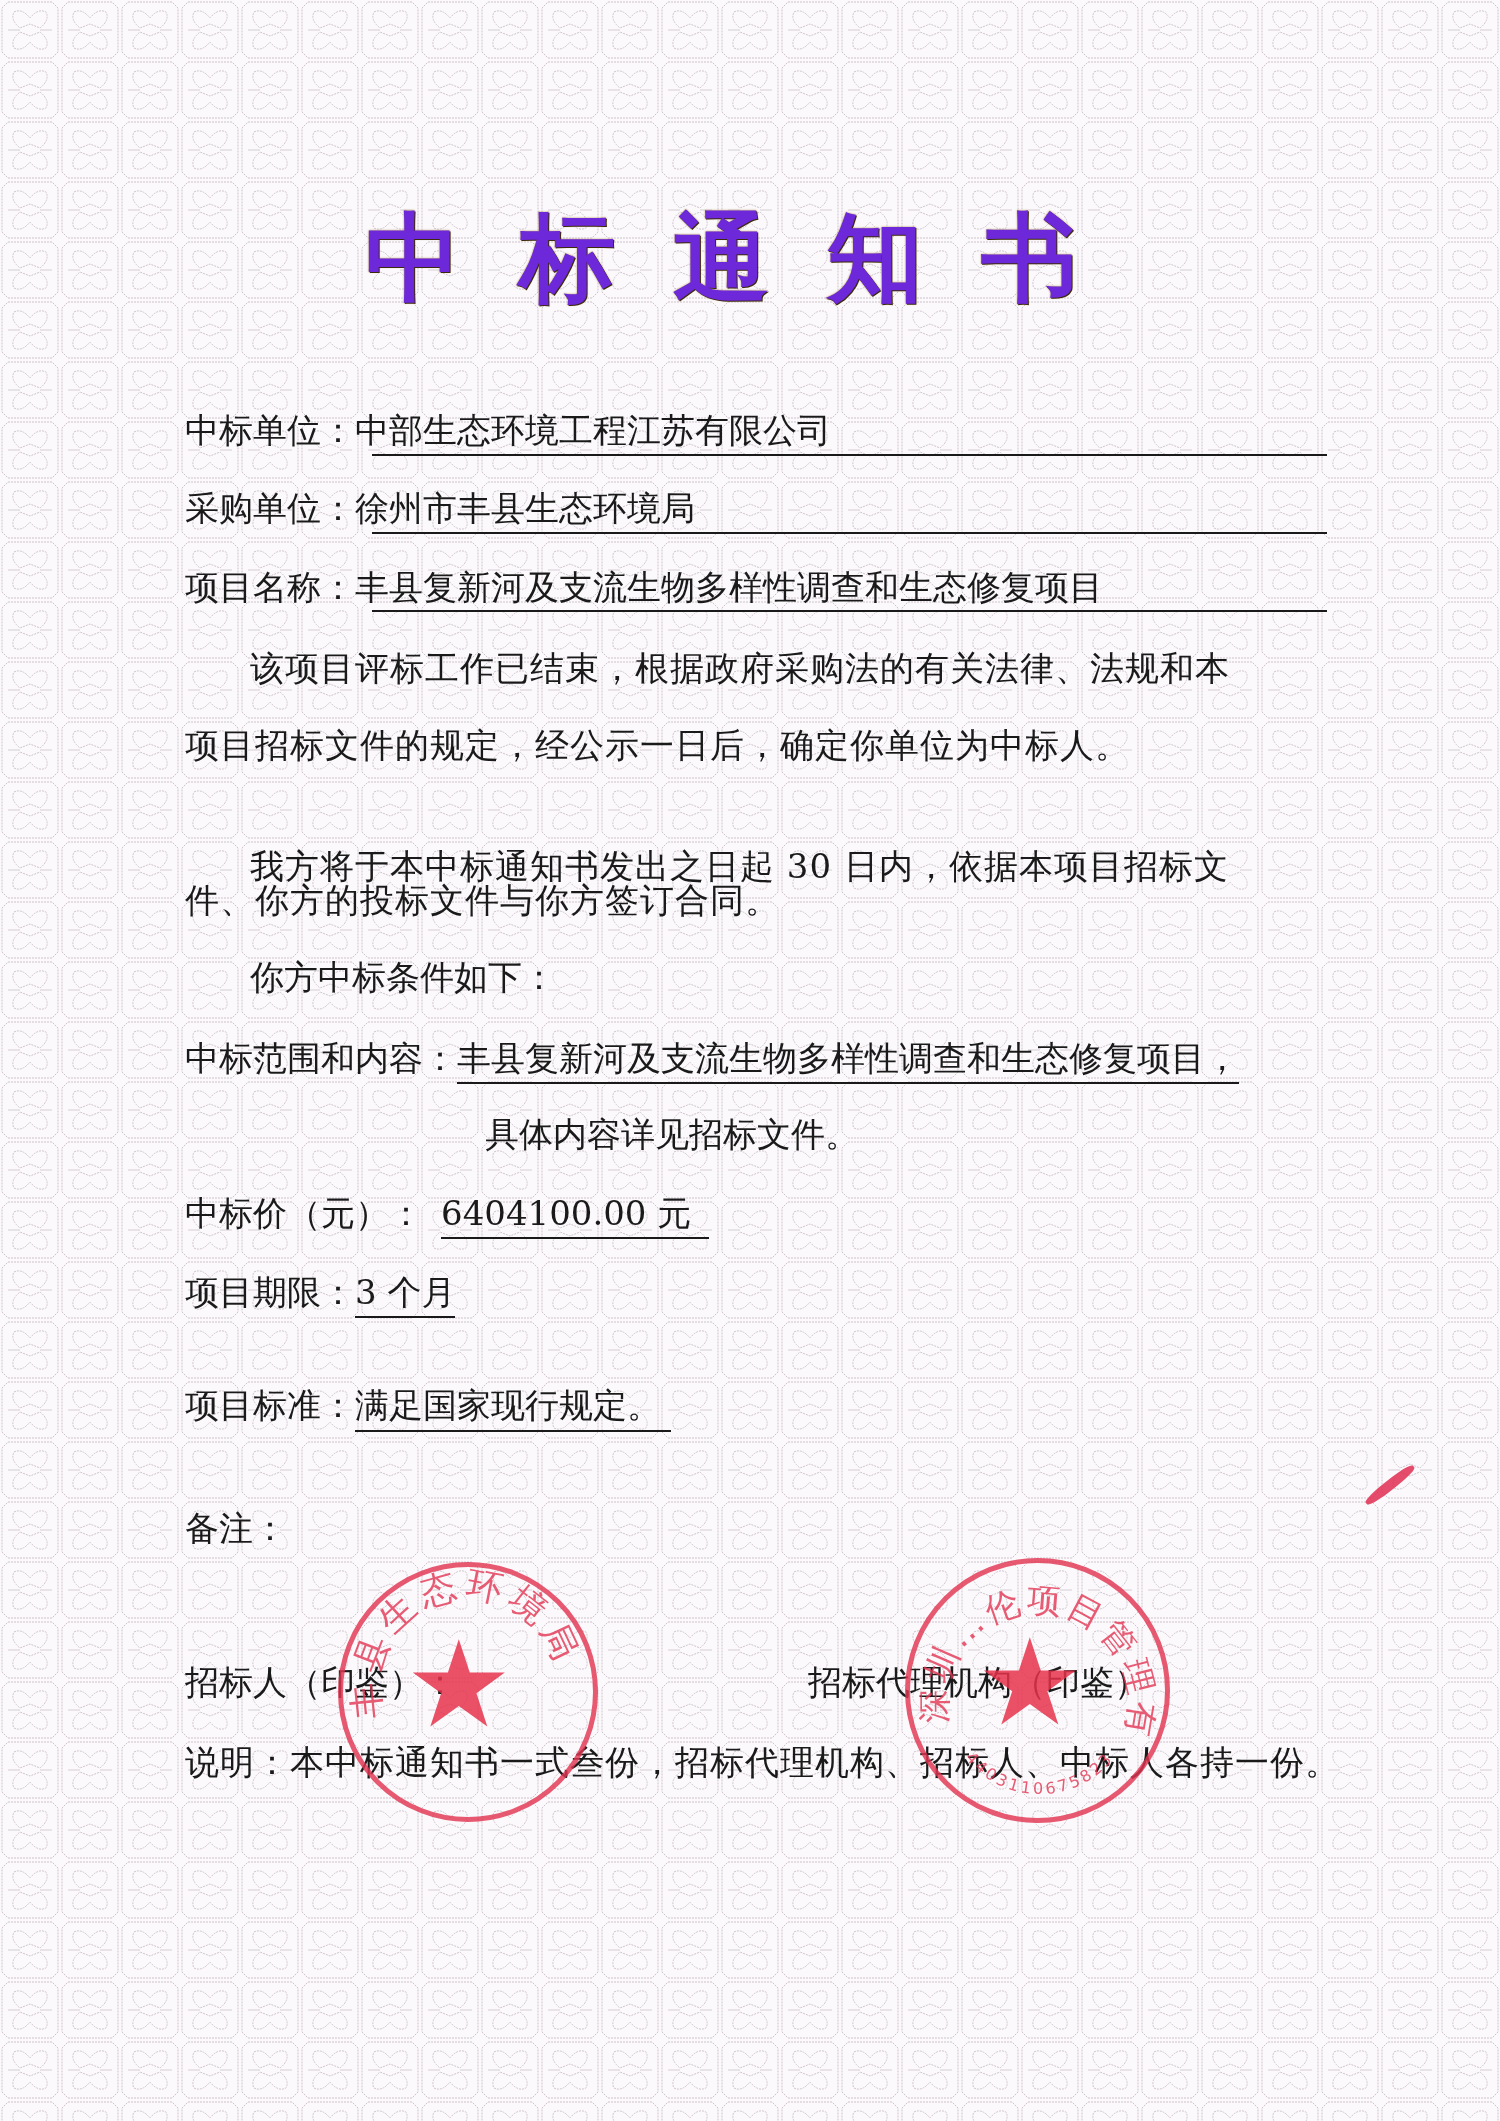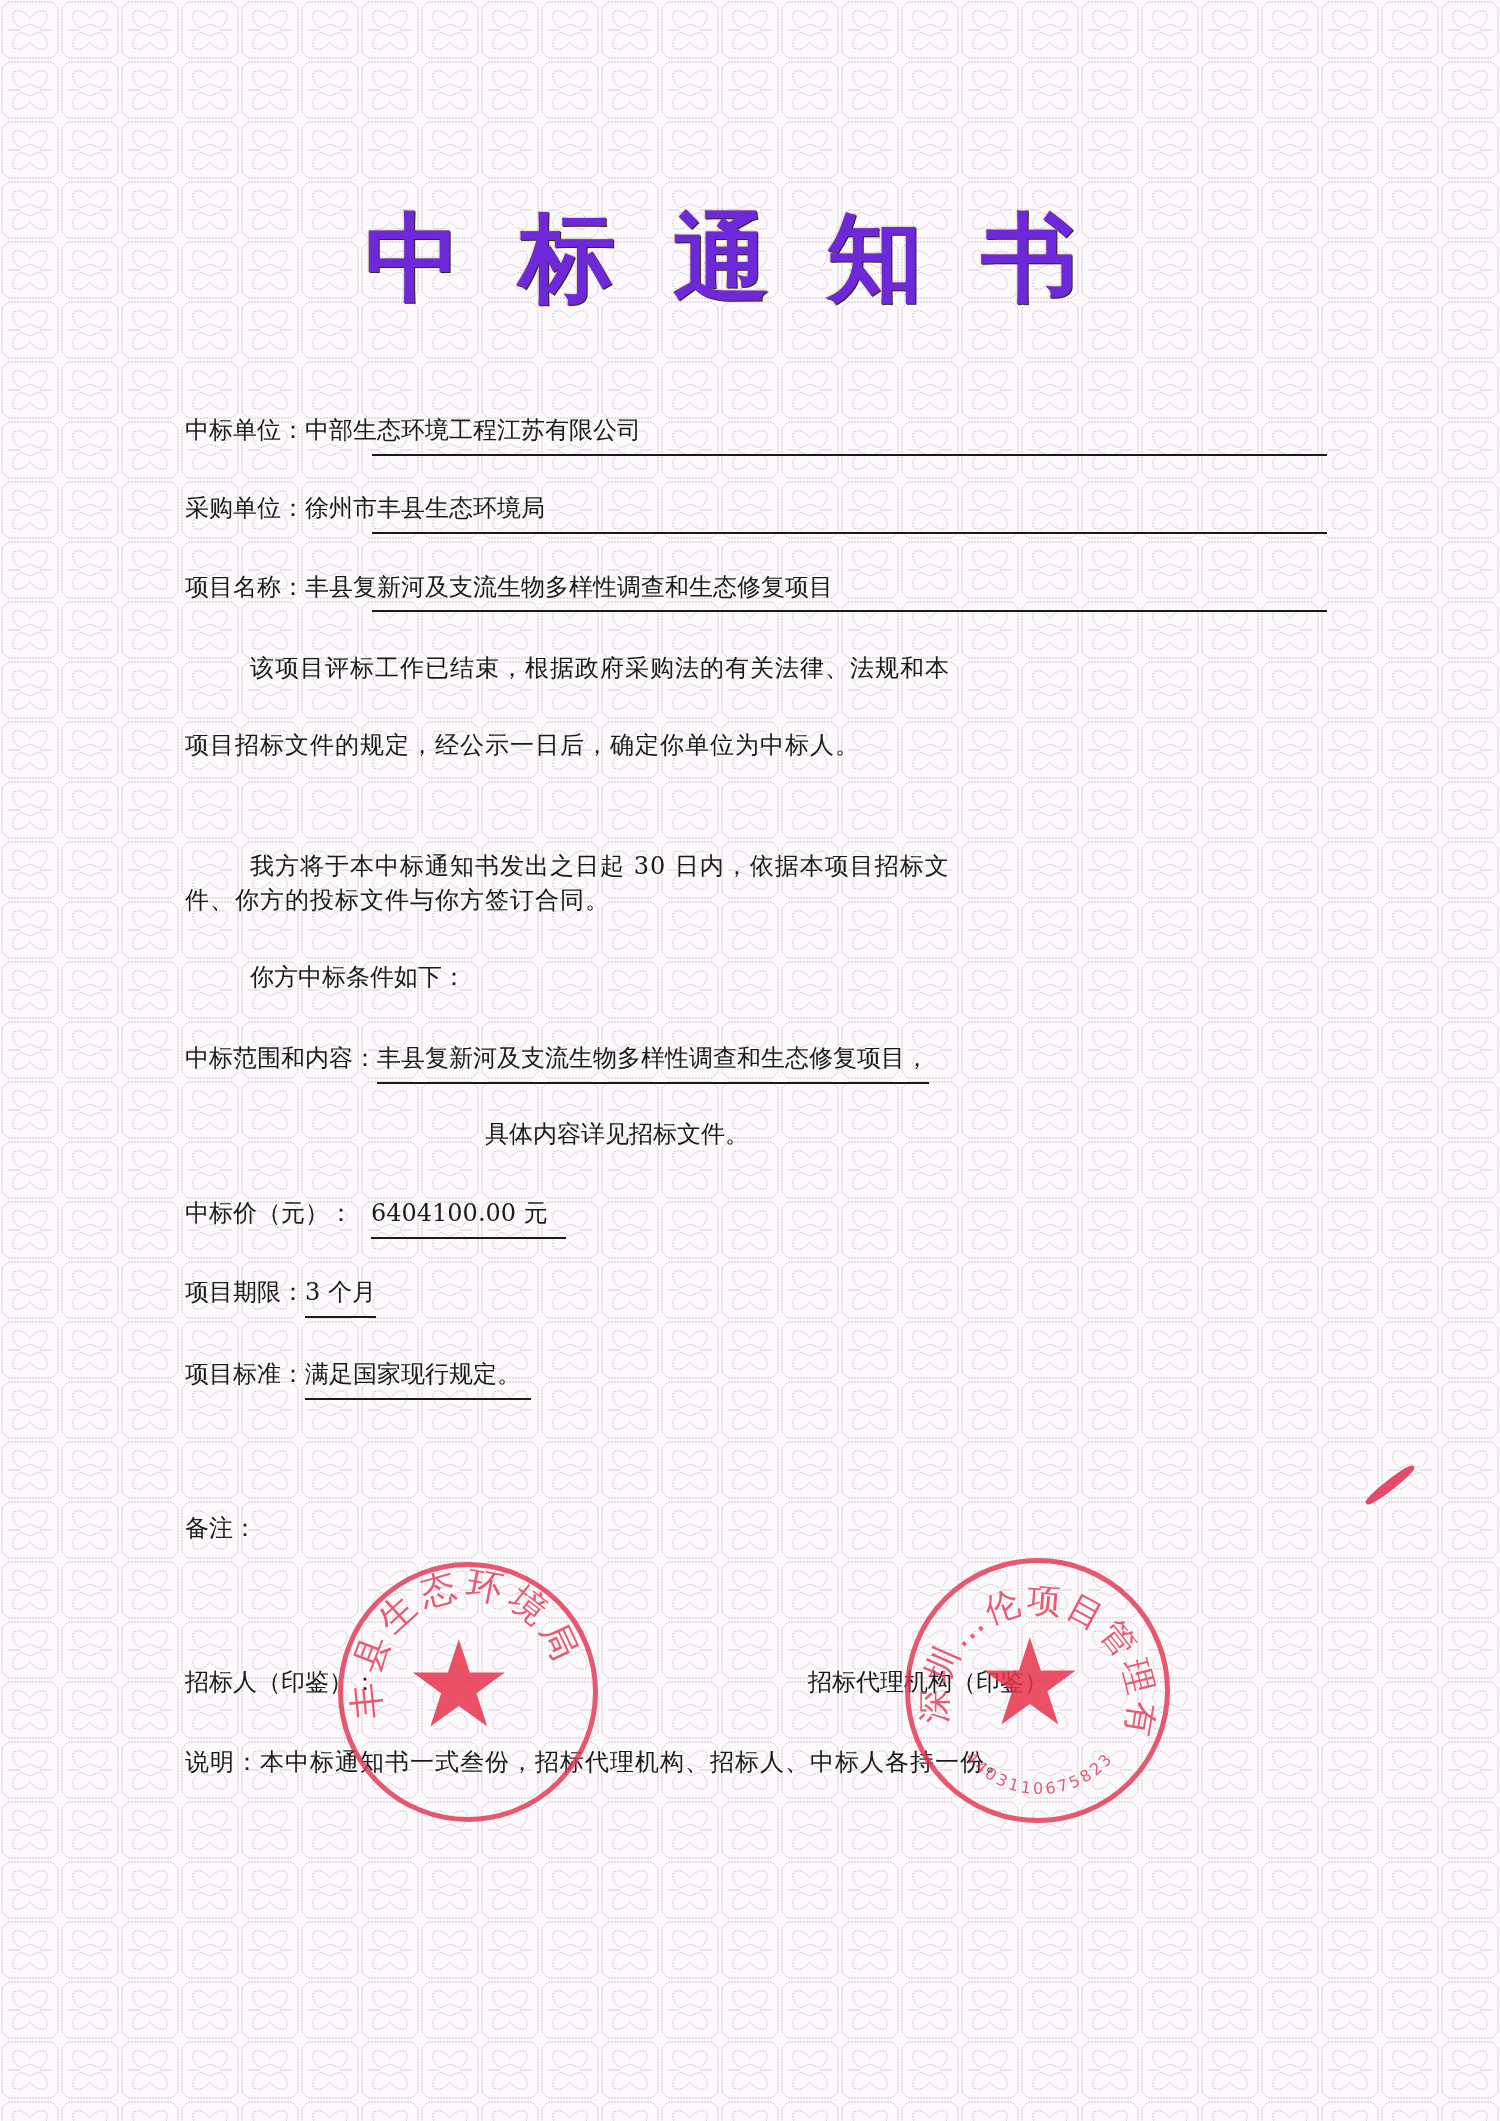--- a/index.html
+++ b/index.html
@@ -14,21 +14,21 @@
   }
   .page { position: absolute; inset: 0; z-index: 1; }
   .title {
     position: absolute; left: 0; right: 0; top: 195px;
     text-align: center; font-size: 96px; font-weight: bold;
     letter-spacing: 58px; color: #6d28d9;
     text-shadow: 1px 1px 0 #3d2a0c, 0 0 2px #a37d3a;
     font-family: "DejaVu Serif", serif;
   }
   .row {
-    position: absolute; left: 185px; font-size: 24px; line-height: 44px;
+    position: absolute; left: 185px; font-size: 34px; line-height: 44px;
     white-space: nowrap;
   }
   .ul {
     display: inline-block; border-bottom: 2.5px solid #1a1a1a; padding-bottom: 2px;
   }
   .fill-line {
     position: absolute; height: 0; border-top: 2.5px solid #1a1a1a;
   }
   .indent { left: 250px; }
   .seal {
@@ -93,21 +93,21 @@
   <div class="row" style="top:1112px; left:485px;">具体内容详见招标文件。</div>
 
   <div class="row" style="top:1191px;">
     <span>中标价（元）：</span><span class="ul" style="padding-right:18px;margin-left:18px;">6404100.00 元</span>
   </div>
 
   <div class="row" style="top:1270px;">
     <span>项目期限：</span><span class="ul">3 个月</span>
   </div>
 
-  <div class="row" style="top:1352px;">
+  <div class="row" style="top:1384px;font-family:Liberation Serif, serif;">
     <span>项目标准：</span><span class="ul" style="padding-right:10px;">满足国家现行规定。</span>
   </div>
 
 
   <div class="row" style="top:1506px;">备注：</div>
 
   <div class="row" style="top:1660px;">招标人（印鉴）：</div>
   <div class="row" style="top:1660px; left:808px;">招标代理机构（印鉴）</div>
 
   <div class="row" style="top:1740px; letter-spacing:1px;">说明：本中标通知书一式叁份，招标代理机构、招标人、中标人各持一份。</div>

